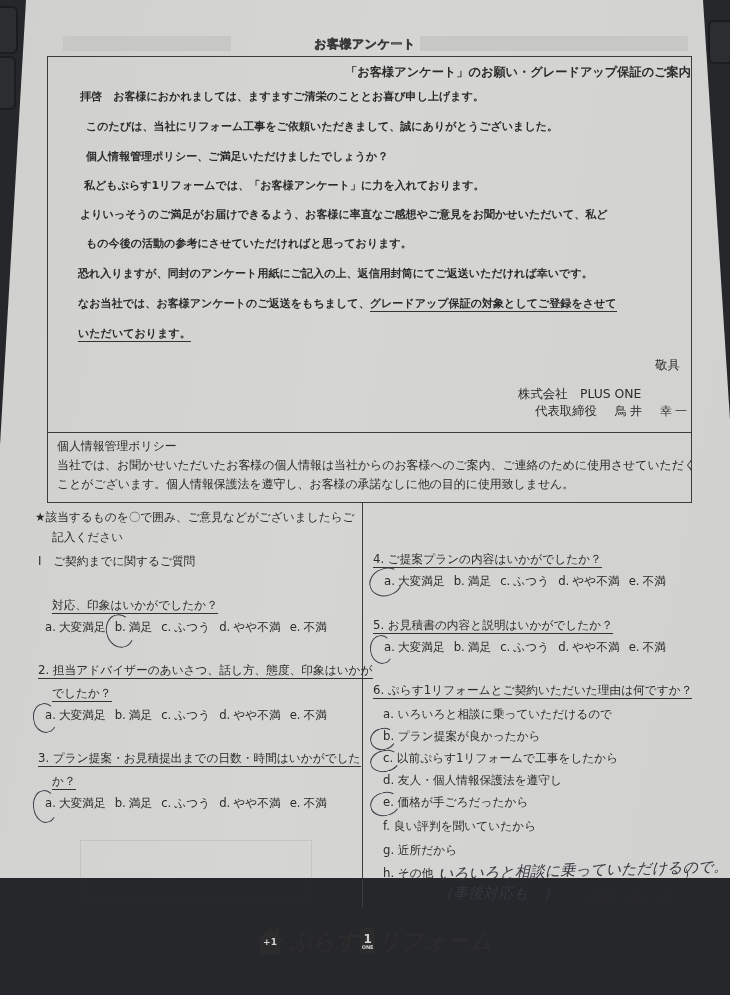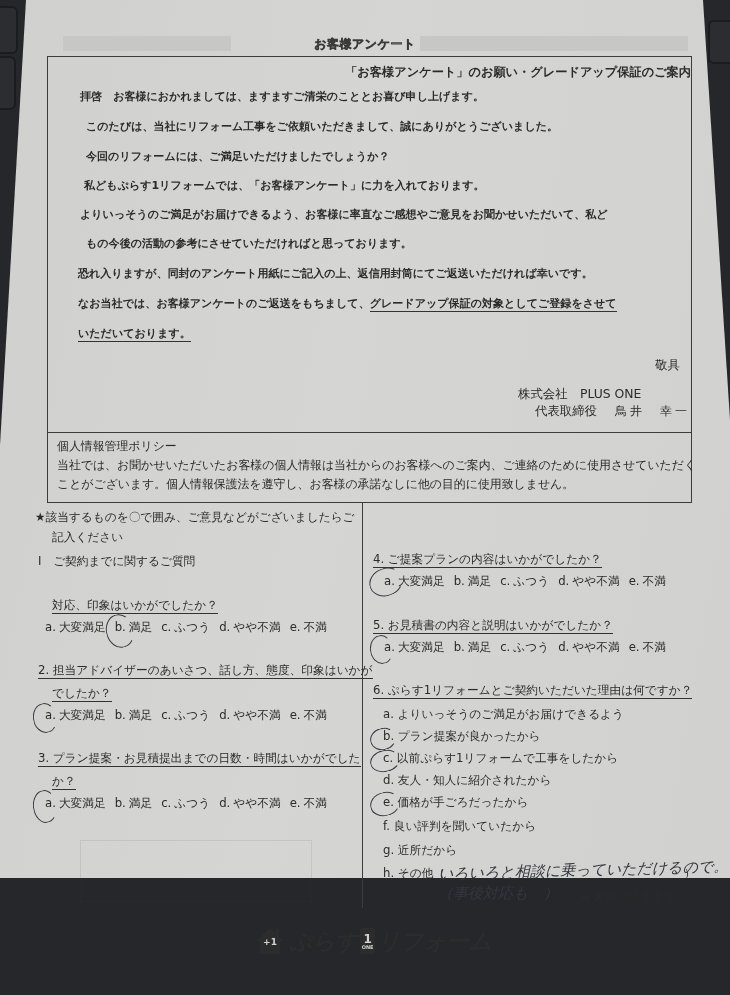--- a/index.html
+++ b/index.html
@@ -52,21 +52,21 @@
 
     <div class="hdr-bar" style="left:63px; top:36px; width:168px;"></div>
     <div class="hdr-bar" style="left:420px; top:36px; width:268px;"></div>
     <div class="hollow-title">お客様アンケート</div>
 
     <div class="box" style="left:47px; top:56px; width:645px; height:377px;"></div>
     <div class="heading">「お客様アンケート」のお願い・グレードアップ保証のご案内</div>
 
     <div class="abs letter-text" style="left:80px; top:89px;">拝啓　お客様におかれましては、ますますご清栄のこととお喜び申し上げます。</div>
     <div class="abs letter-text" style="left:86px; top:119px;">このたびは、当社にリフォーム工事をご依頼いただきまして、誠にありがとうございました。</div>
-    <div class="abs letter-text" style="left:86px; top:149px;">今回のリフォームには、ご満足いただけましたでしょうか？</div>
+    <div class="abs letter-text" style="left:86px; top:149px;">個人情報管理ポリシー、ご満足いただけましたでしょうか？</div>
     <div class="abs letter-text" style="left:84px; top:178px;">私どもぷらす1リフォームでは、「お客様アンケート」に力を入れております。</div>
     <div class="abs letter-text" style="left:80px; top:207px;">よりいっそうのご満足がお届けできるよう、お客様に率直なご感想やご意見をお聞かせいただいて、私ど</div>
     <div class="abs letter-text" style="left:86px; top:236px;">もの今後の活動の参考にさせていただければと思っております。</div>
     <div class="abs letter-text" style="left:78px; top:266px;">恐れ入りますが、同封のアンケート用紙にご記入の上、返信用封筒にてご返送いただければ幸いです。</div>
     <div class="abs letter-text" style="left:78px; top:296px;">
       <span>なお当社では、お客様アンケートのご返送をもちまして、</span><span class="ul">グレードアップ保証の対象としてご登録をさせて</span>
     </div>
     <div class="abs letter-text" style="left:78px; top:326px;">
       <span class="ul">いただいております。</span>
     </div>
@@ -135,24 +135,24 @@
     <div class="abs opts" style="left:384px; top:640px;">
       <span class="opt"><span class="l">a.</span><span>大変満足</span></span>
       <span class="opt"><span class="l">b.</span><span>満足</span></span>
       <span class="opt"><span class="l">c.</span><span>ふつう</span></span>
       <span class="opt"><span class="l">d.</span><span>やや不満</span></span>
       <span class="opt"><span class="l">e.</span><span>不満</span></span>
     </div>
     <div class="circle" style="left:370px; top:635px; width:21px; height:27px; transform:rotate(-8deg);"></div>
 
     <div class="abs col-text" style="left:373px; top:683px;"><span class="ul">6. ぷらす1リフォームとご契約いただいた理由は何ですか？</span></div>
-    <div class="abs col-text" style="left:383px; top:707px;">a. よりいっそうのご満足がお届けできるよう</div>
+    <div class="abs col-text" style="left:383px; top:707px;">a. いろいろと相談に乗っていただけるので</div>
     <div class="abs col-text" style="left:383px; top:729px;">b. プラン提案が良かったから</div>
     <div class="abs col-text" style="left:383px; top:751px;">c. 以前ぷらす1リフォームで工事をしたから</div>
-    <div class="abs col-text" style="left:383px; top:773px;">d. 友人・知人に紹介されたから</div>
+    <div class="abs col-text" style="left:383px; top:773px;">d. 友人・個人情報保護法を遵守し</div>
     <div class="abs col-text" style="left:383px; top:795px;">e. 価格が手ごろだったから</div>
     <div class="abs col-text" style="left:383px; top:819px;">f. 良い評判を聞いていたから</div>
     <div class="abs col-text" style="left:383px; top:843px;">g. 近所だから</div>
     <div class="abs col-text" style="left:383px; top:866px;">h. その他（</div>
     <div class="abs col-text" style="left:684px; top:866px;">）</div>
 
     <div class="circle" style="left:370px; top:728px; width:24px; height:20px; transform:rotate(-15deg);"></div>
     <div class="circle" style="left:370px; top:750px; width:28px; height:20px; transform:rotate(-12deg);"></div>
     <div class="circle" style="left:370px; top:792px; width:28px; height:22px; transform:rotate(-15deg);"></div>
 

